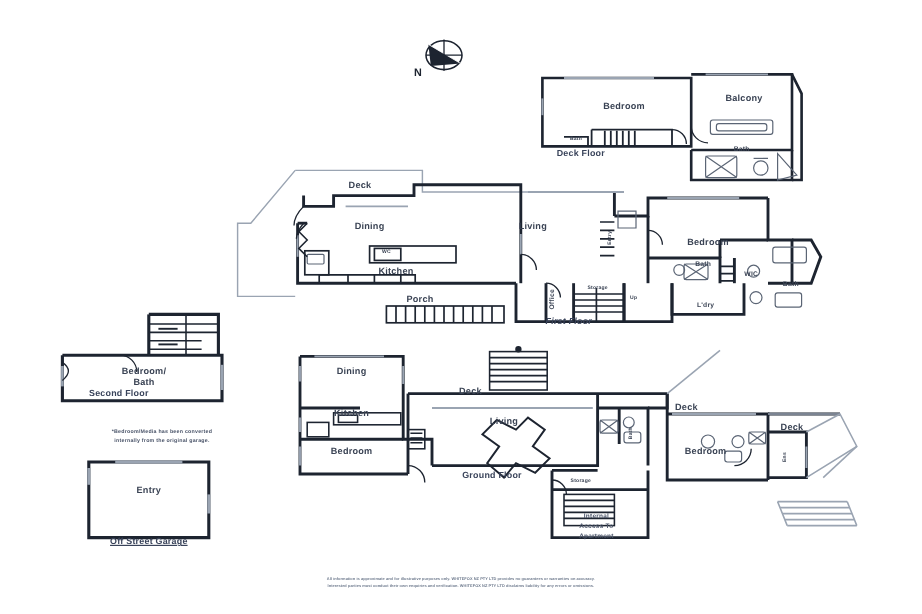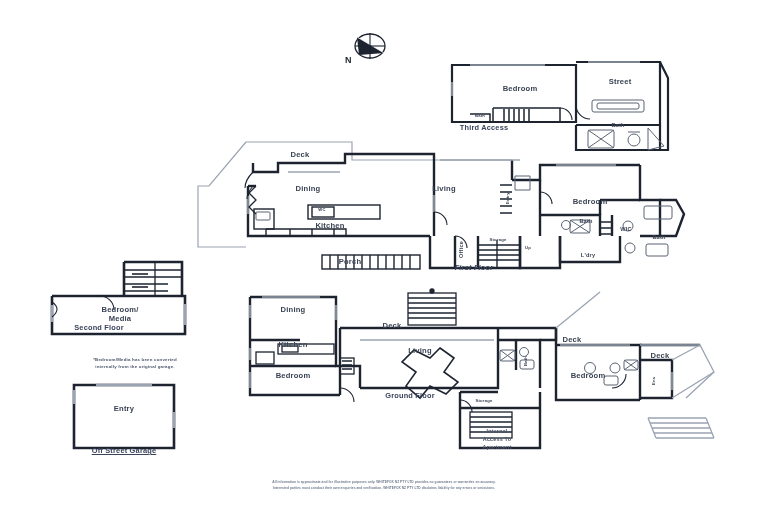--- a/index.html
+++ b/index.html
@@ -289,44 +289,44 @@
   </g>
 
   <g fill="none" stroke="#1d2430" stroke-width="1.6">
     <path d="M440,348 l14,10 l-10,14 l14,10 l-12,12 l-16,-8 l-10,12 l-14,-12 l10,-14 l-14,-10 l12,-12 l16,8 Z"></path>
   </g>
 </svg>
 
 <div class="lbl compassN" style="left:345px;top:55px;">N</div>
 
 <div class="lbl room ctr" style="left:520px;top:85px;">Bedroom</div>
-<div class="lbl room ctr" style="left:620px;top:78px;">Street</div>
+<div class="lbl room ctr" style="left:620px;top:78px;">Balcony</div>
 <div class="lbl room-xs ctr" style="left:480px;top:114px;">Bath</div>
 <div class="lbl room-sm ctr" style="left:618px;top:122px;">Bath</div>
-<div class="lbl floor ctr" style="left:484px;top:124px;">Third Access</div>
+<div class="lbl floor ctr" style="left:484px;top:124px;">Deck Floor</div>
 
 <div class="lbl room ctr" style="left:300px;top:151px;">Deck</div>
 <div class="lbl room ctr" style="left:308px;top:185px;">Dining</div>
 <div class="lbl room ctr" style="left:444px;top:185px;">Living</div>
 <div class="lbl room ctr" style="left:330px;top:222px;">Kitchen</div>
 <div class="lbl room-xs ctr" style="left:322px;top:208px;">WC</div>
-<div class="lbl room ctr" style="left:350px;top:258px;">Porch</div>
+<div class="lbl room ctr" style="left:350px;top:246px;">Porch</div>
 <div class="lbl room-sm rot90" style="left:458px;top:258px;">Office</div>
 <div class="lbl room-xs ctr" style="left:498px;top:238px;">Storage</div>
 <div class="lbl room-xs ctr" style="left:528px;top:246px;">Up</div>
 <div class="lbl room ctr" style="left:590px;top:198px;">Bedroom</div>
 <div class="lbl room-sm ctr" style="left:586px;top:218px;">Bath</div>
 <div class="lbl room-sm ctr" style="left:626px;top:226px;">WIC</div>
 <div class="lbl room-sm ctr" style="left:659px;top:234px;">Bath</div>
 <div class="lbl room-sm ctr" style="left:588px;top:252px;">L'dry</div>
 <div class="lbl room-xs rot90" style="left:506px;top:204px;">Entry</div>
 <div class="lbl floor ctr" style="left:474px;top:264px;font-style:italic;">First Floor</div>
 
 <div class="lbl room ctr" style="left:120px;top:306px;text-align:center;">Bedroom/
-Media</div>
+Bath</div>
 <div class="lbl floor ctr" style="left:99px;top:324px;">Second Floor</div>
 <div class="lbl note ctr" style="left:135px;top:357px;">*Bedroom/Media has been converted
 internally from the original garage.</div>
 
 <div class="lbl room ctr" style="left:124px;top:405px;">Entry</div>
 <div class="lbl floor ctr" style="left:124px;top:447px;text-decoration:underline;">Off Street Garage</div>
 
 <div class="lbl room ctr" style="left:293px;top:306px;">Dining</div>
 <div class="lbl room ctr" style="left:293px;top:341px;">Kitchen</div>
 <div class="lbl room ctr" style="left:293px;top:372px;">Bedroom</div>

